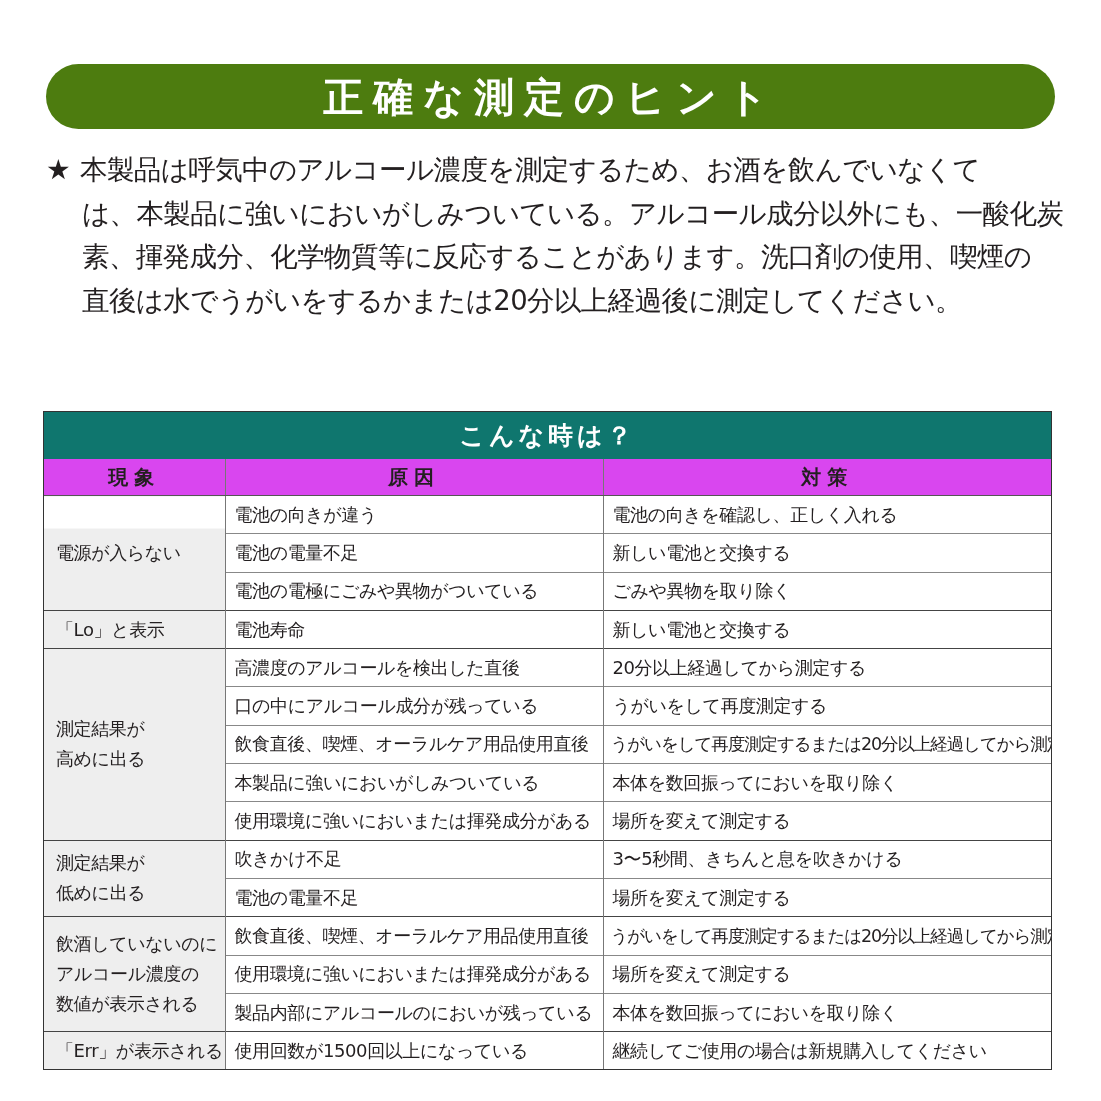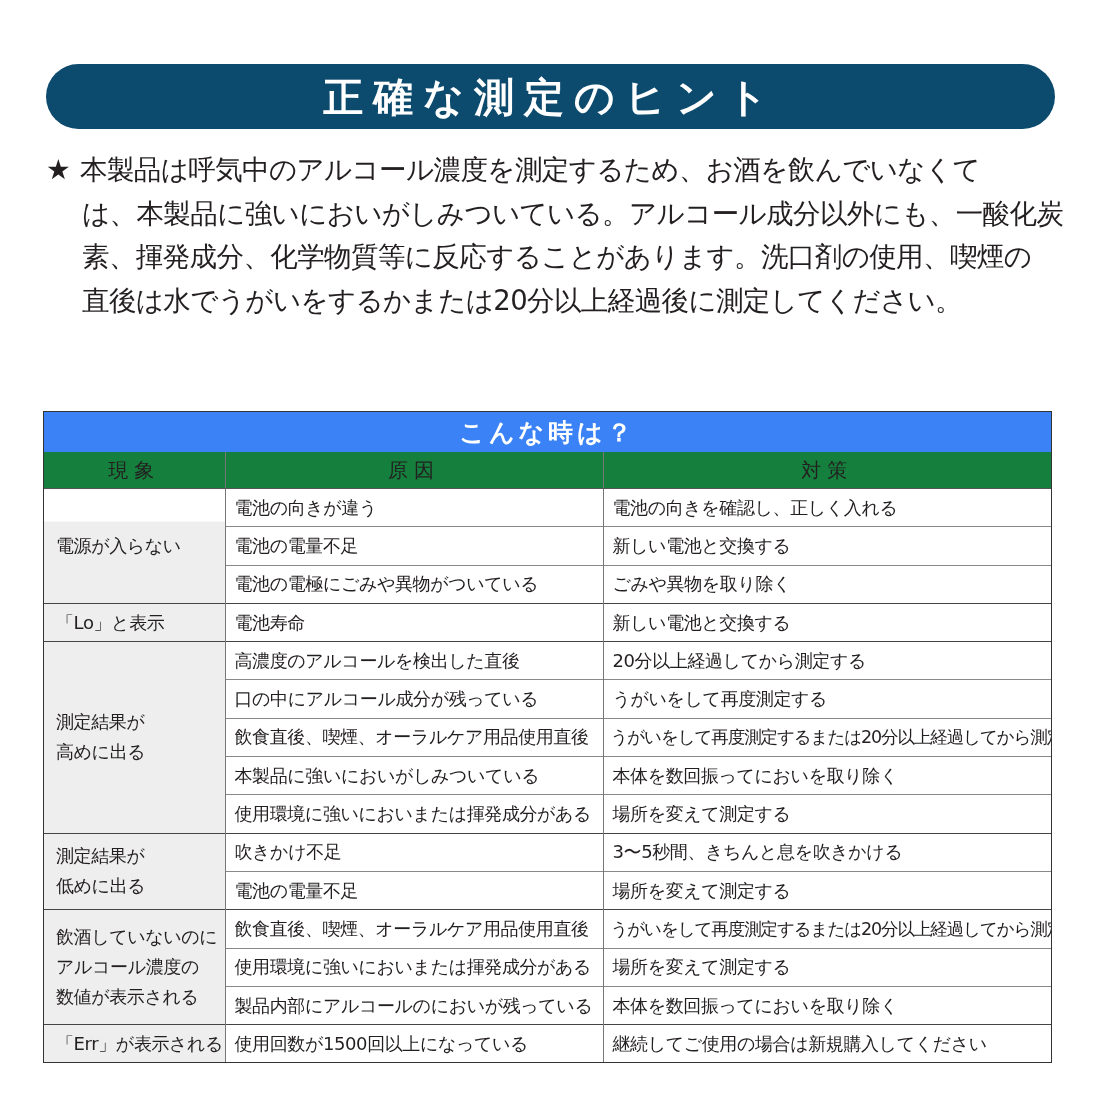--- a/index.html
+++ b/index.html
@@ -14,21 +14,21 @@
       overflow: hidden;
       font-family: "DejaVu Sans", sans-serif;
       color: #231f20;
     }
     .title-bar {
       position: absolute;
       left: 46px;
       top: 64px;
       width: 1009px;
       height: 65px;
-      background: #0c4a6e;
+      background: #4d7c0f;
       border-radius: 33px;
       display: flex;
       align-items: center;
       justify-content: center;
     }
     .title-bar .title-text {
       color: #ffffff;
       font-size: 40px;
       font-weight: bold;
       letter-spacing: 10px;
@@ -57,41 +57,41 @@
     }
     .table-wrap {
       position: absolute;
       left: 43px;
       top: 411px;
       width: 1009px;
       border: 1.5px solid #333333;
       box-sizing: border-box;
     }
     .table-title {
-      height: 40px;
-      background: #3b82f6;
+      height: 47px;
+      background: #0f766e;
       color: #ffffff;
       font-size: 25px;
       font-weight: bold;
       letter-spacing: 4px;
       display: flex;
       align-items: center;
       justify-content: center;
     }
     table {
       width: 100%;
       border-collapse: collapse;
       table-layout: fixed;
     }
     col.c1 { width: 181px; }
     col.c2 { width: 378px; }
     col.c3 { width: auto; }
     th {
-      background: #15803d;
-      font-weight: normal;
+      background: #d946ef;
+      font-weight: bold;
       font-size: 20px;
       height: 36px;
       letter-spacing: 6px;
       border-bottom: 1.5px solid #555555;
       border-left: 1px solid #777777;
       padding: 0;
       color: #231f20;
     }
     th:first-child { border-left: none; }
     td {

